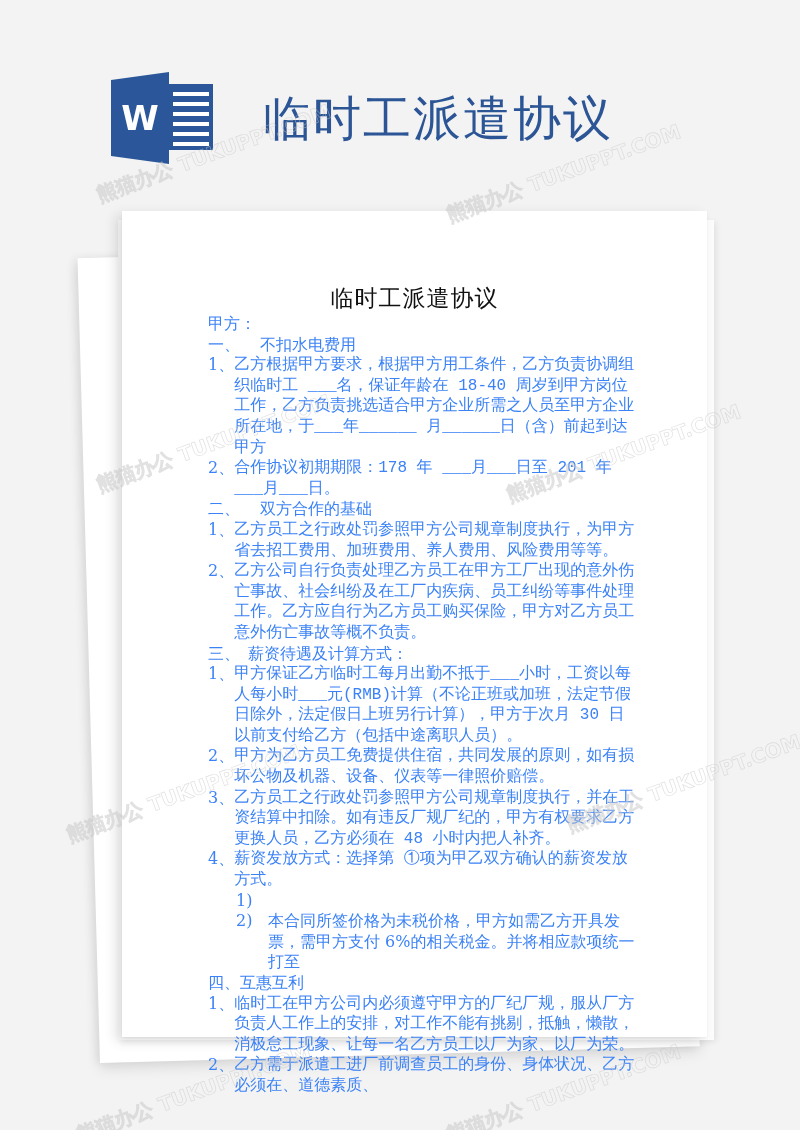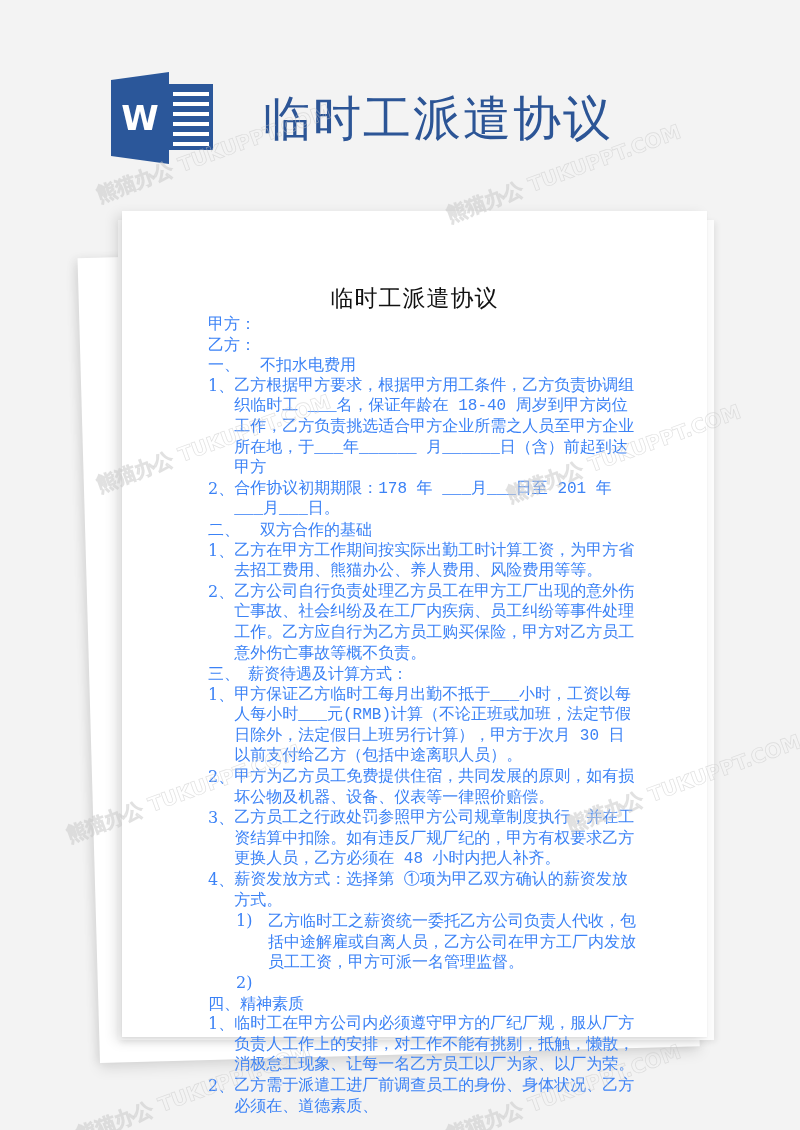--- a/index.html
+++ b/index.html
@@ -76,42 +76,41 @@
 <div class="header-title">临时工派遣协议</div>
 
 <div class="page-back"></div>
 <div class="page-mid"></div>
 
 <div class="page">
   <div class="doc-title">临时工派遣协议</div>
 
   <div class="doc-body">
     <p>甲方：</p>
-    <p>乙方：</p>
 
     <div class="sec">
       <span class="num">一、</span>
       <span>不扣水电费用</span>
     </div>
     <div class="item">
       <span class="num">1、</span>
       <span class="txt">乙方根据甲方要求，根据甲方用工条件，乙方负责协调组织临时工 ___名，保证年龄在 18-40 周岁到甲方岗位工作，乙方负责挑选适合甲方企业所需之人员至甲方企业所在地，于___年______  月______日（含）前起到达甲方</span>
     </div>
     <div class="item">
       <span class="num">2、</span>
       <span class="txt">合作协议初期期限：178 年 ___月___日至 201 年___月___日。</span>
     </div>
 
     <div class="sec">
       <span class="num">二、</span>
       <span>双方合作的基础</span>
     </div>
     <div class="item">
       <span class="num">1、</span>
-      <span class="txt">乙方在甲方工作期间按实际出勤工时计算工资，为甲方省去招工费用、熊猫办公、养人费用、风险费用等等。</span>
+      <span class="txt">乙方员工之行政处罚参照甲方公司规章制度执行，为甲方省去招工费用、加班费用、养人费用、风险费用等等。</span>
     </div>
     <div class="item">
       <span class="num">2、</span>
       <span class="txt">乙方公司自行负责处理乙方员工在甲方工厂出现的意外伤亡事故、社会纠纷及在工厂内疾病、员工纠纷等事件处理工作。乙方应自行为乙方员工购买保险，甲方对乙方员工意外伤亡事故等概不负责。</span>
     </div>
 
     <div class="sec">
       <span class="num" style="width:40px">三、</span>
       <span>薪资待遇及计算方式：</span>
     </div>
@@ -126,29 +125,29 @@
     <div class="item">
       <span class="num">3、</span>
       <span class="txt">乙方员工之行政处罚参照甲方公司规章制度执行，并在工资结算中扣除。如有违反厂规厂纪的，甲方有权要求乙方更换人员，乙方必须在 48 小时内把人补齐。</span>
     </div>
     <div class="item">
       <span class="num">4、</span>
       <span class="txt">薪资发放方式：选择第 ①项为甲乙双方确认的薪资发放方式。</span>
     </div>
     <div class="sub">
       <span class="num">1)</span>
-      <span class="txt">乙方临时工之薪资统一委托乙方公司负责人代收，包括中途解雇或自离人员，乙方公司在甲方工厂内发放员工工资，甲方可派一名管理监督。</span>
     </div>
     <div class="sub">
       <span class="num">2)</span>
+      <span class="txt">本合同所签价格为未税价格，甲方如需乙方开具发票，需甲方支付 6%的相关税金。并将相应款项统一打至</span>
     </div>
 
     <div class="sec">
       <span class="num" style="width:auto">四、</span>
-      <span>精神素质</span>
+      <span>互惠互利</span>
     </div>
     <div class="item">
       <span class="num">1、</span>
       <span class="txt">临时工在甲方公司内必须遵守甲方的厂纪厂规，服从厂方负责人工作上的安排，对工作不能有挑剔，抵触，懒散，消极怠工现象、让每一名乙方员工以厂为家、以厂为荣。</span>
     </div>
     <div class="item">
       <span class="num">2、</span>
       <span class="txt">乙方需于派遣工进厂前调查员工的身份、身体状况、乙方必须在、道德素质、</span>
     </div>
   </div>

